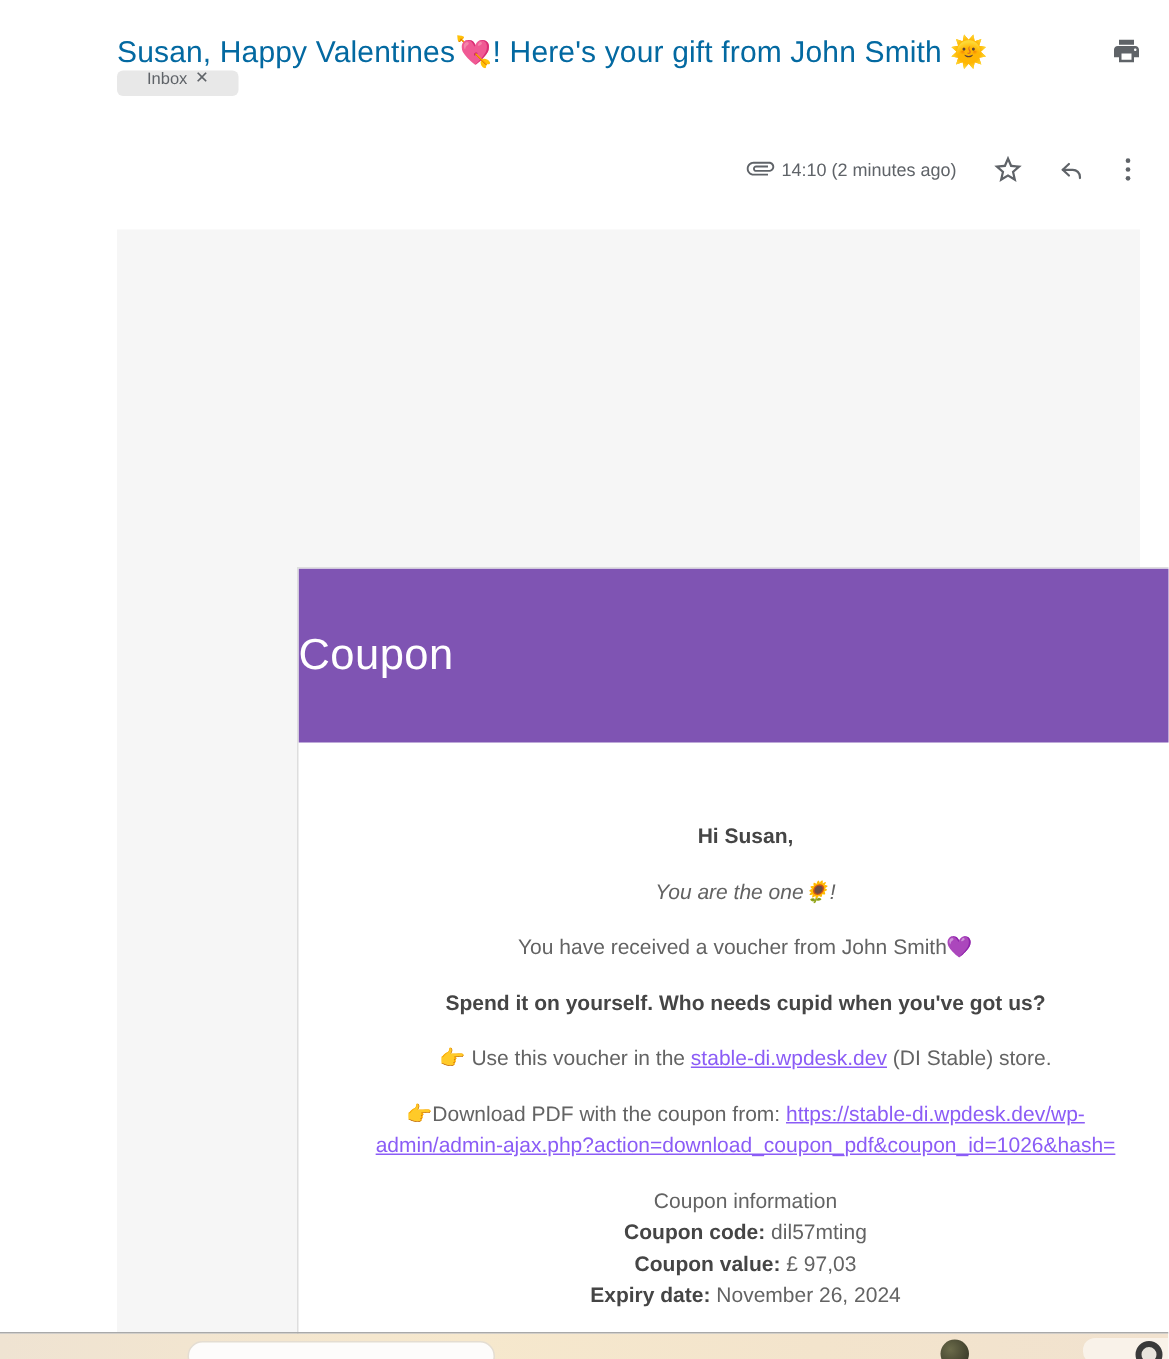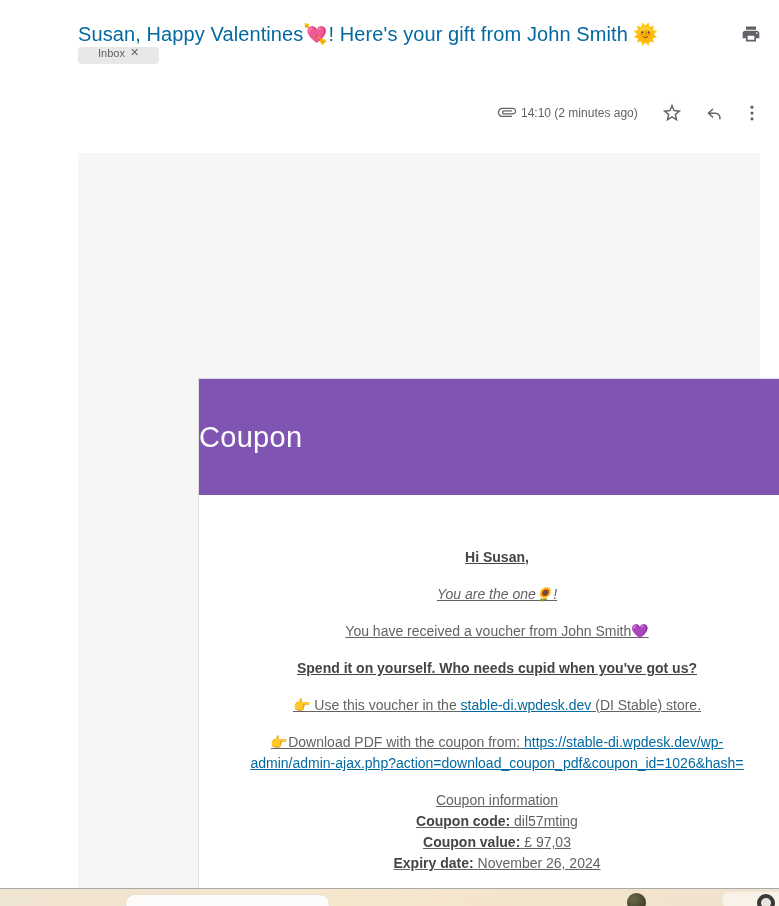--- a/index.html
+++ b/index.html
@@ -30,24 +30,24 @@
                 background:#f6f6f6; }
 
   
   .card { position:absolute; left:120px; top:225px; width:598px; height:652px;
           background:#ffffff; border:1px solid #dedede; overflow:hidden; }
   .card-header { height:116px; background:#7f54b3; display:flex; align-items:center; }
   .card-header h2 { color:#ffffff; font-size:29px; font-weight:400;
                     letter-spacing:.3px; }
   .card-body { padding:36px 28px 0 28px; text-align:center; color:#636363;
                font-size:14px; line-height:21px; }
-  .card-body p { margin:16px 0;text-decoration:underline; }
+  .card-body p { margin:16px 0; }
   .bold { font-weight:700; color:#454545; }
   .italic { font-style:italic; }
-  a.lnk { color:#0369a1; text-decoration:underline; cursor:pointer; }
+  a.lnk { color:#8b5cf6; text-decoration:underline; cursor:pointer; }
 
   
   .taskbar { position:absolute; left:0; top:888px; width:779px; height:18px;
              background:linear-gradient(90deg,#efe3d2 0%, #f6e8cd 40%, #f3e4cc 70%, #f1e2cf 100%);
              border-top:1px solid #a9a9a9; }
   .search-pill { position:absolute; left:125px; top:5px; width:205px; height:20px;
                  background:#fdfcfb; border:1px solid #e4ddd2; border-radius:11px; }
   .tb-app { position:absolute; left:627px; top:4px; width:19px; height:19px;
             border-radius:50%; background:radial-gradient(circle at 35% 35%, #6b6b4a, #2e2e20); }
   .tb-widget { position:absolute; left:722px; top:3px; width:57px; height:17px;

